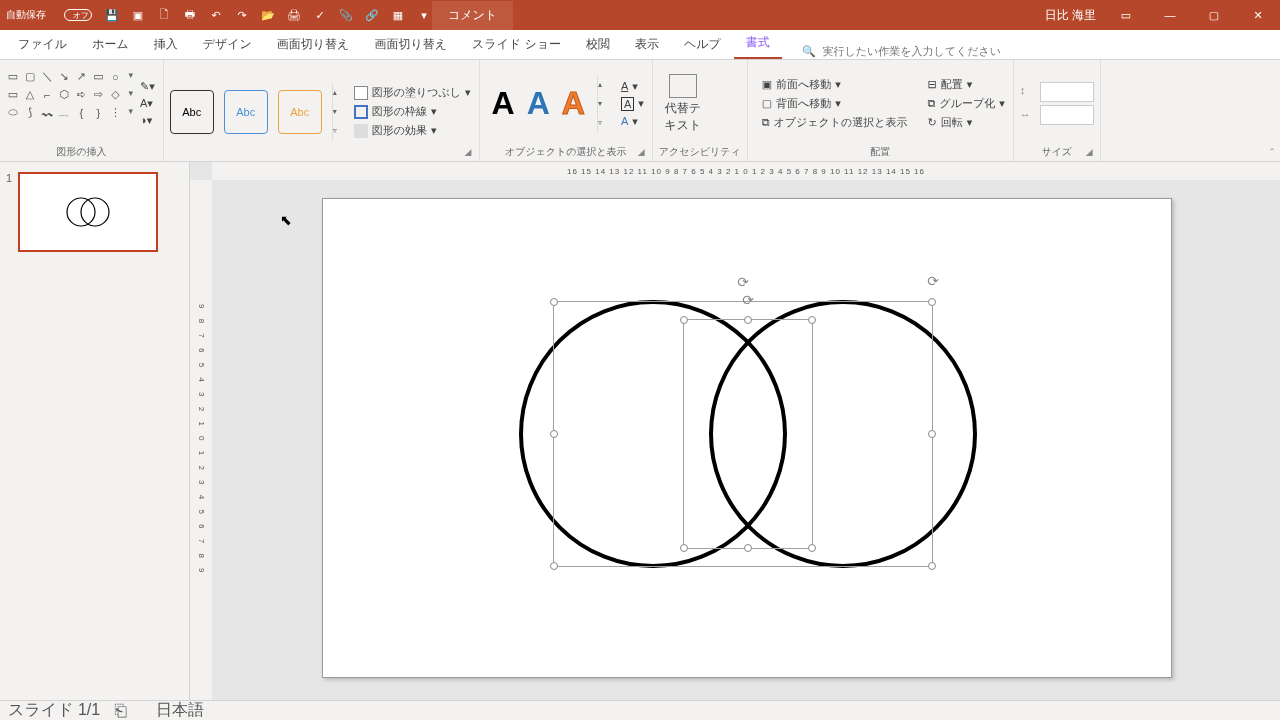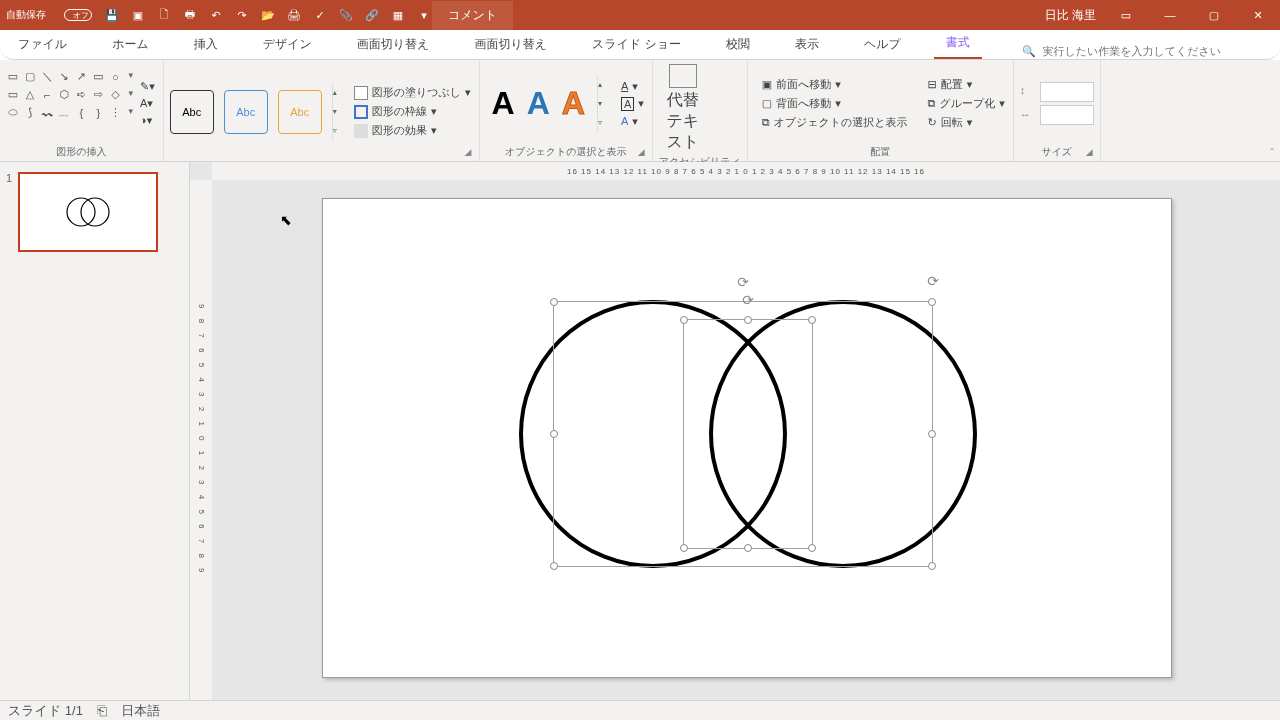--- a/index.html
+++ b/index.html
@@ -9,21 +9,21 @@
 .titlebar .autosave { margin-left: 6px; font-size: 10px; display: flex; align-items: center; gap: 18px; }
 .titlebar .autosave .toggle { width: 28px; height: 12px; border: 1px solid #fff; border-radius: 6px; display: inline-flex; align-items: center; padding: 0 2px; font-size: 8px; justify-content: flex-end; }
 .qat { display: flex; gap: 10px; margin-left: 12px; align-items: center; }
 .qat span { width: 16px; height: 16px; display: inline-flex; align-items: center; justify-content: center; cursor: pointer; }
 .titlebar .center { flex: 1; text-align: center; font-size: 12px; }
 .titlebar .context-tab { background: #bf593e; padding: 6px 16px; font-size: 12px; }
 .titlebar .user { margin-left: auto; margin-right: 8px; font-size: 12px; }
 .win-controls { display: flex; }
 .win-controls span { width: 44px; height: 30px; display: flex; align-items: center; justify-content: center; cursor: pointer; }
 
-.ribbon-tabs { height: 30px; background: #fff; display: flex; align-items: flex-end; border-bottom: 1px solid #d4d4d4; padding-left: 6px; gap: 21px; border-radius: 14px; }
+.ribbon-tabs { height: 30px; background: #fff; display: flex; align-items: flex-end; border-bottom: 1px solid #d4d4d4; padding-left: 6px; gap: 1px; }
 .ribbon-tabs .tab { padding: 6px 12px; font-size: 12px; color: #444; cursor: pointer; }
 .ribbon-tabs .tab.active { color: #8b5cf6; border-bottom: 2px solid #b7472a; }
 .ribbon-tabs .tell-me { margin-left: 20px; color: #777; display: flex; align-items: center; gap: 6px; }
 .ribbon-tabs .right-btns { margin-left: auto; display: flex; gap: 6px; padding-right: 8px; padding-bottom: 4px; }
 .ribbon-tabs .right-btns button { border: 1px solid #ccc; background: #fff; padding: 2px 10px; font-size: 11px; cursor: pointer; }
 
 .ribbon { height: 102px; background: #f3f2f1; border-bottom: 1px solid #d4d4d4; display: flex; }
 .group { border-right: 1px solid #e1dfdd; padding: 4px 6px 2px; display: flex; flex-direction: column; position: relative; }
 .group-label { text-align: center; font-size: 10px; color: #666; padding-top: 2px; }
 .group-body { flex: 1; display: flex; align-items: center; }
@@ -44,21 +44,21 @@
 .btn-stack { display: flex; flex-direction: column; gap: 2px; padding-left: 6px; }
 .btn-stack .item { display: flex; align-items: center; gap: 4px; font-size: 11px; color: #444; cursor: pointer; padding: 1px 2px; }
 .btn-stack .sw { width: 14px; height: 14px; display: inline-block; }
 
 .wordart-gallery { display: flex; gap: 12px; align-items: center; padding: 0 6px; }
 .wa { font-size: 32px; font-weight: bold; }
 .wa1 { color: #000; }
 .wa2 { color: #2e75b6; }
 .wa3 { color: #ed7d31; -webkit-text-stroke: 1px #c55a11; }
 
-.big-btn { width: 48px; display: flex; flex-direction: column; align-items: center; gap: 2px; text-align: center; font-size: 16px; color: #444; cursor: pointer; }
+.big-btn { width: 48px; display: flex; flex-direction: column; align-items: center; gap: 2px; text-align: center; font-size: 12px; color: #444; cursor: pointer; }
 .big-btn .icn { width: 28px; height: 24px; border: 1px solid #888; }
 
 .arrange-stack .item { font-size: 11px; padding: 1px 2px; display: flex; align-items: center; gap: 4px; cursor: pointer; }
 
 .size-inputs .row { display: flex; align-items: center; gap: 4px; margin: 3px 0; }
 .size-inputs input { width: 54px; height: 20px; border: 1px solid #ccc; font-size: 11px; }
 .size-inputs .ic { width: 16px; height: 16px; color: #888; }
 
 .collapse-ribbon { position: absolute; right: 6px; bottom: 2px; color: #888; cursor: pointer; }
 
@@ -72,21 +72,21 @@
 .editor { flex: 1; position: relative; text-decoration: underline; }
 .ruler-h { position: absolute; top: 0; left: 22px; right: 0; height: 18px; background: #f3f2f1; font-size: 8px; color: #555; display: flex; align-items: center; justify-content: center; letter-spacing: 1px; }
 .ruler-v { position: absolute; top: 18px; left: 0; width: 22px; bottom: 0; background: #f3f2f1; font-size: 8px; color: #555; display: flex; flex-direction: column; align-items: center; justify-content: center; }
 .canvas-area { position: absolute; top: 18px; left: 22px; right: 0; bottom: 0; overflow: hidden; }
 .slide { position: absolute; top: 18px; left: 110px; width: 850px; height: 480px; background: #fff; border: 1px solid #999; box-shadow: 2px 2px 4px rgba(0,0,0,0.2); }
 
 .selection-box { position: absolute; border: 1px solid #a0a0a0; }
 .handle { position: absolute; width: 8px; height: 8px; background: #fff; border: 1px solid #888; border-radius: 50%; }
 .rotate-handle { position: absolute; top: -28px; left: 50%; transform: translateX(-50%); font-size: 14px; color: #888; }
 
-.statusbar { height: 20px; background: #f3f2f1; border-top: 1px solid #d4d4d4; display: flex; align-items: center; font-size: 13px; color: #555; padding: 0 8px; }
+.statusbar { height: 20px; background: #f3f2f1; border-top: 1px solid #d4d4d4; display: flex; align-items: center; font-size: 16px; color: #555; padding: 0 8px; }
 .statusbar .right { margin-left: auto; display: flex; align-items: center; gap: 12px; }
 .statusbar .view-btn { width: 18px; height: 14px; border: 1px solid #888; cursor: pointer; }
 .zoom-slider { width: 80px; height: 3px; background: #ccc; position: relative; }
 .zoom-slider .thumb-s { position: absolute; top: -3px; left: 30px; width: 4px; height: 9px; background: #888; }
 
 .cursor { position: absolute; top: 32px; left: 68px; font-size: 14px; pointer-events: none; }
 </style>
 </head>
 <body>
 
@@ -325,14 +325,14 @@
             <span class="handle" style="bottom:-4px;left:50%;margin-left:-4px"></span>
         </div>
       </div>
     </div>
   </div>
 </div>
 
 <div class="statusbar">
   <span>スライド 1/1</span>
   <span style="margin-left:14px">⎗</span>
-  <span style="margin-left:14px">日本語</span>
+  <span style="margin-left:29px">日本語</span>
 </div>
 
 </body></html>

